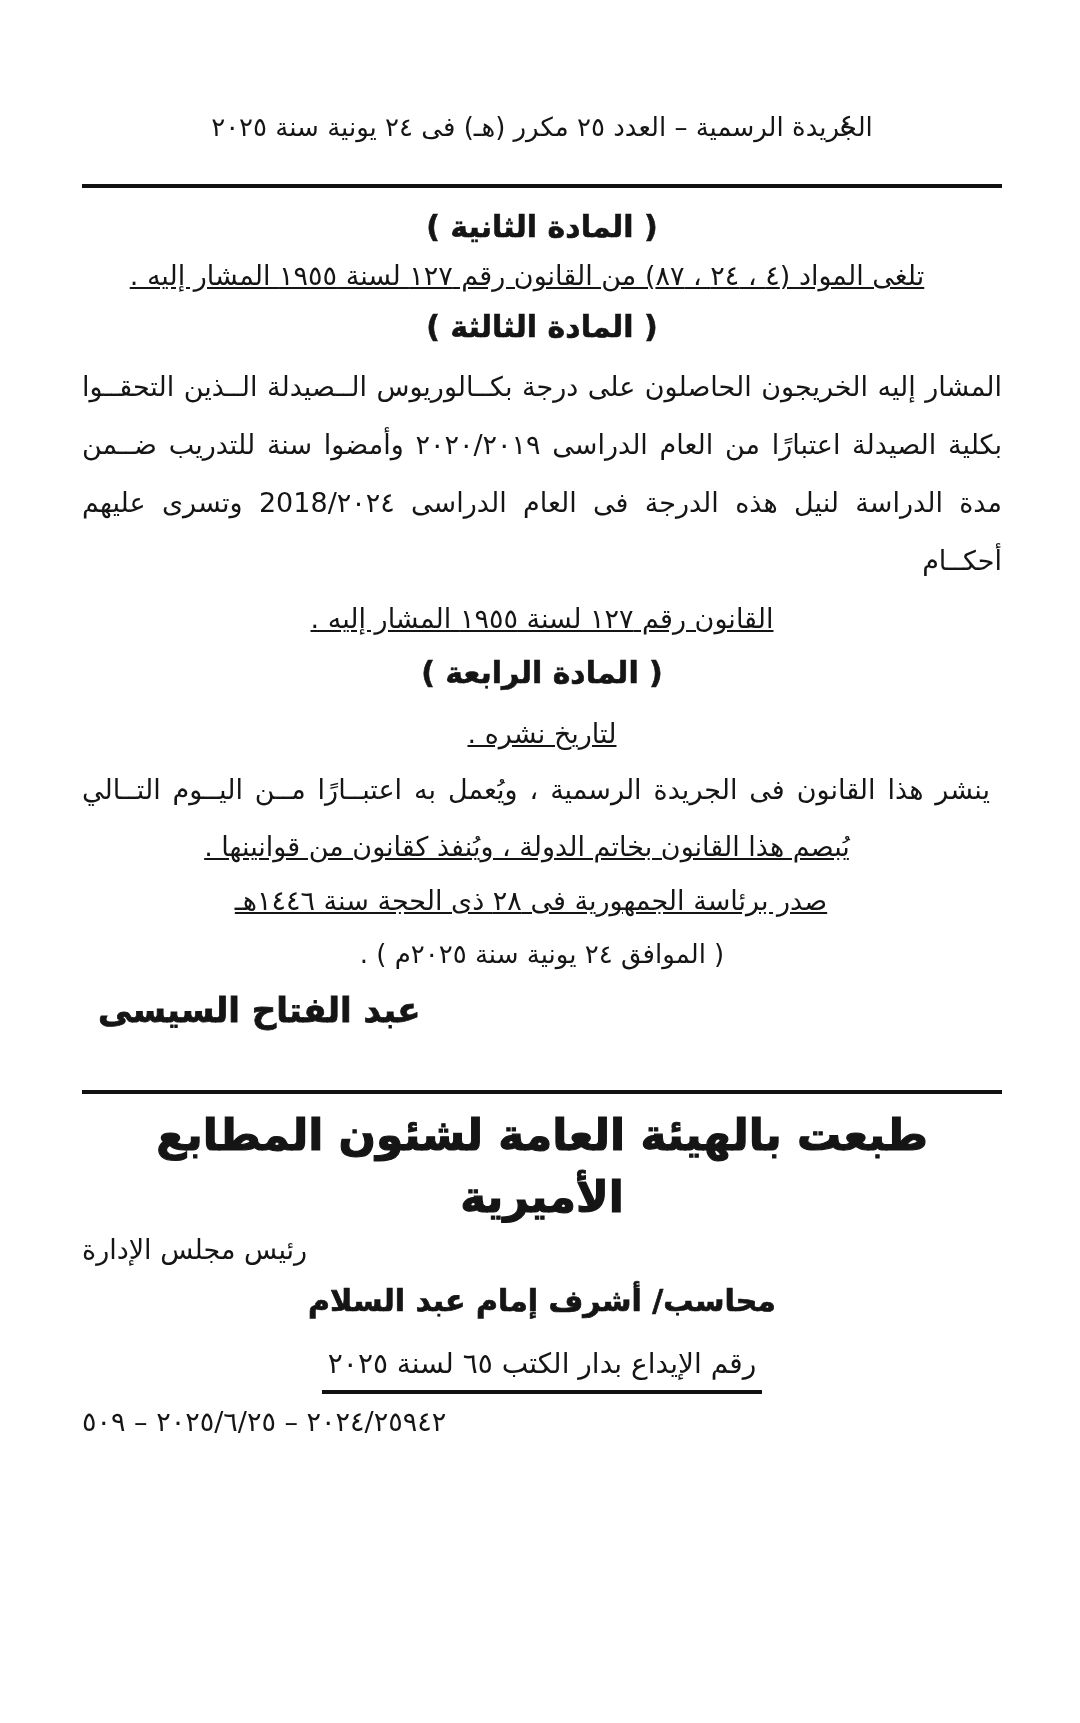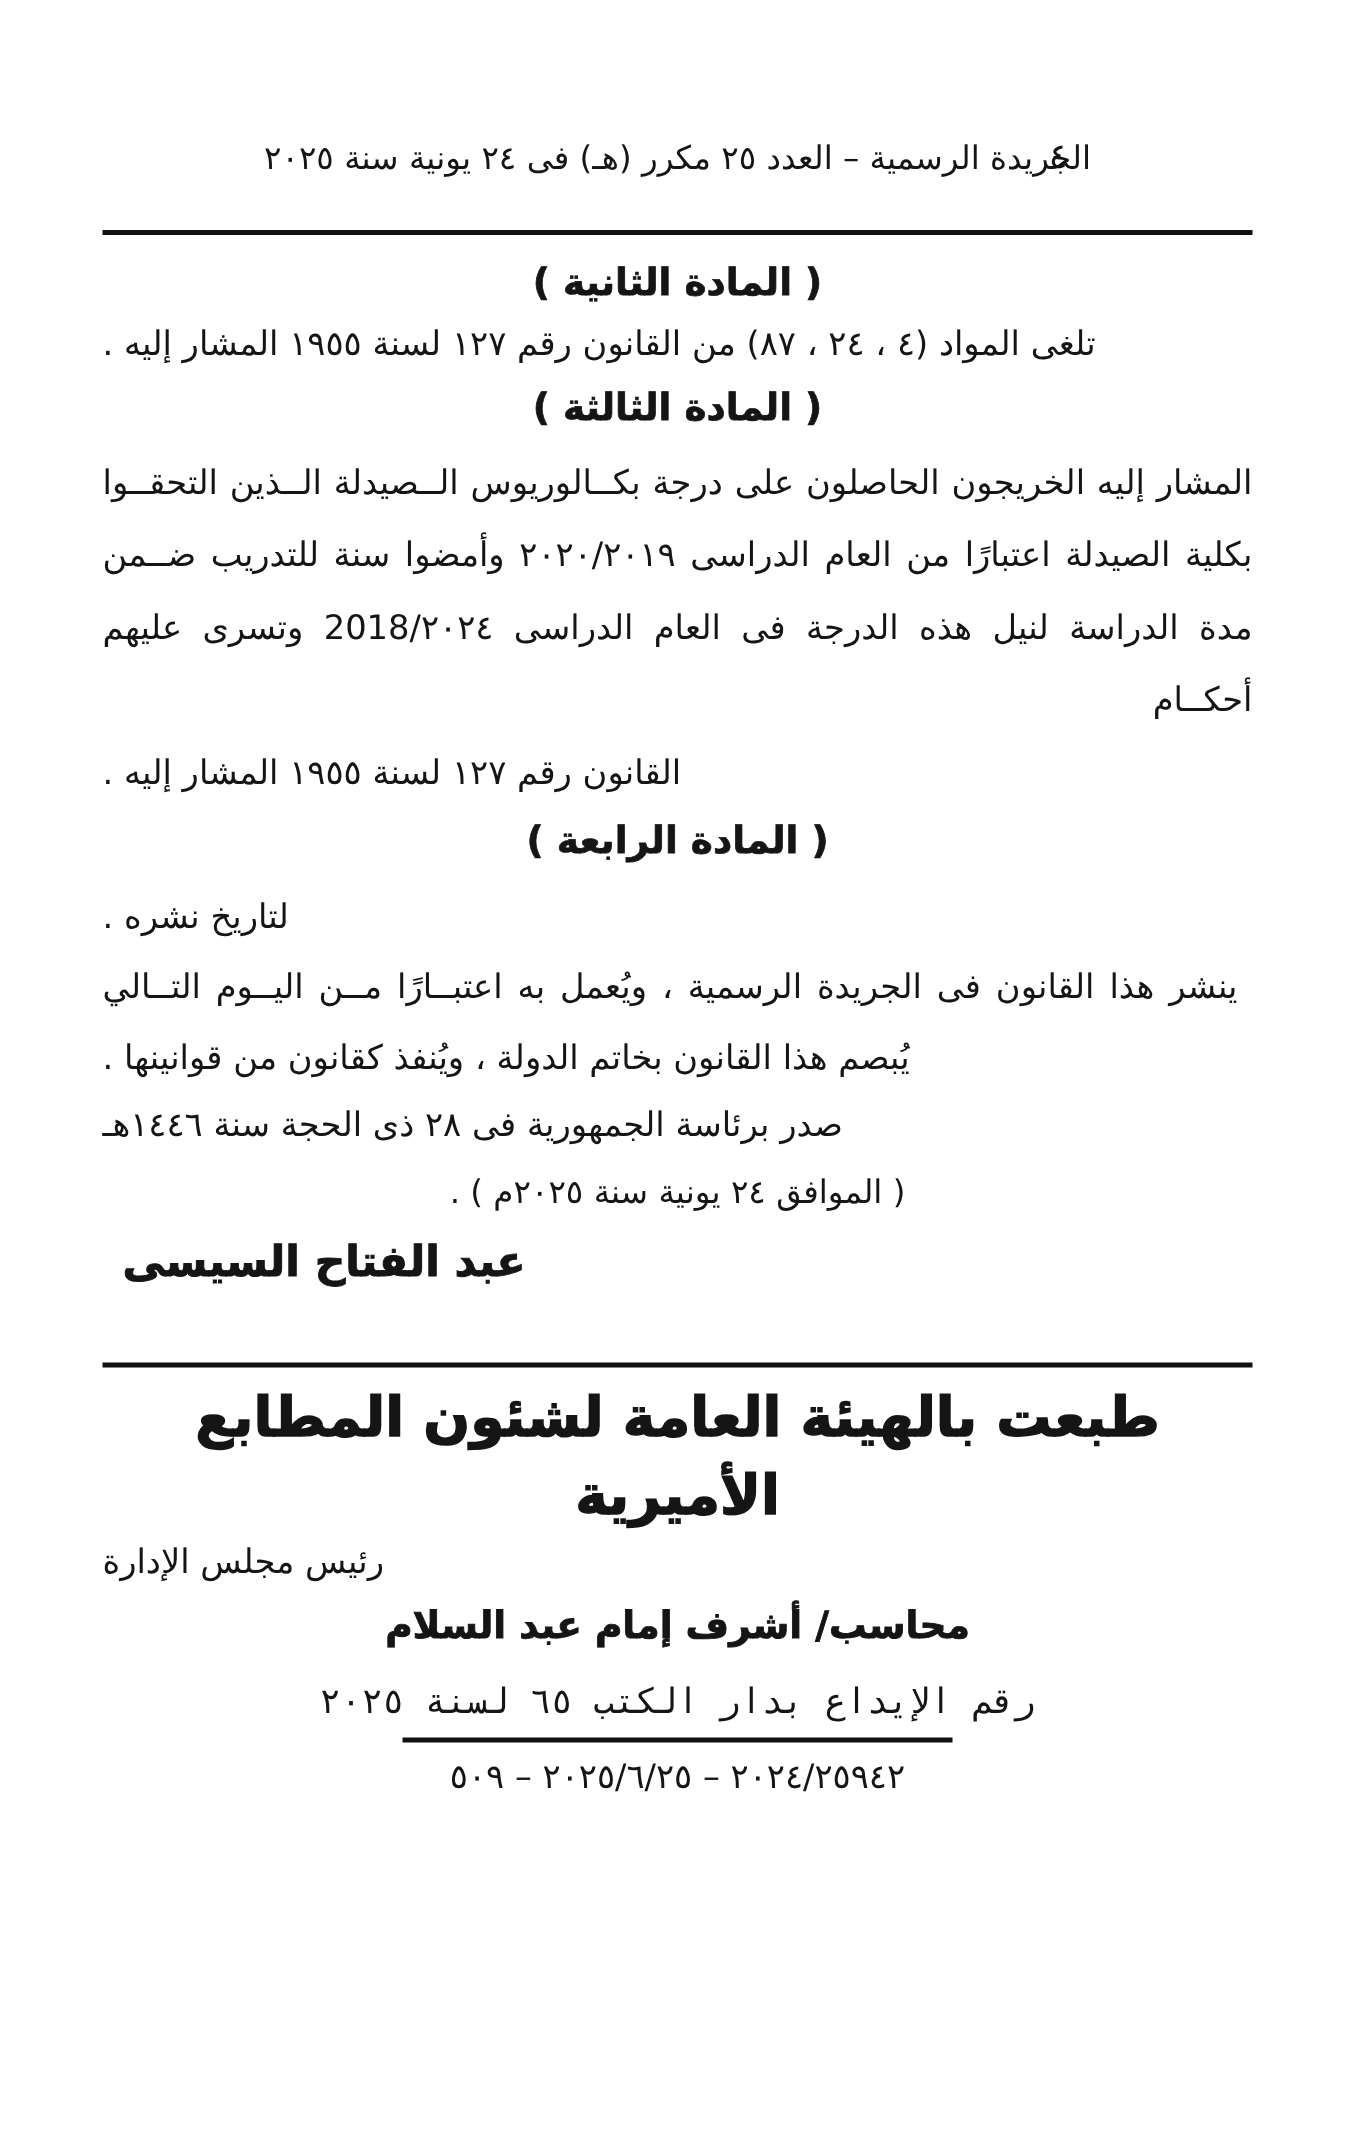--- a/index.html
+++ b/index.html
@@ -60,21 +60,21 @@
     line-height: 58px;
   }
   .lh52 { line-height: 52px; }
   .lh54 { line-height: 54px; }
   .lh56 { line-height: 56px; }
   .just {
     text-align: justify;
     text-align-last: justify;
     text-justify: inter-word;
   }
-  .right { text-align: left; }
+  .right { text-align: center; text-decoration: underline; }
   .indent-lg { padding-right: 30px; }
   .indent-sm { padding-right: 12px; }
   .indent-md { padding-right: 22px; }
   .para { margin: 0; }
   .para-3 { margin-top: 8px; }
   .para-4 { margin-top: 10px; }
   .seal-line { margin-top: 2px; }
   .center { text-align: center; }
   .gregorian { font-size: 26px; line-height: 52px; }
   
@@ -112,31 +112,30 @@
     font-size: 30px;
     line-height: 46px;
     font-weight: bold;
     -webkit-text-stroke: 0.7px #151515;
   }
   .deposit-line {
     margin-top: 18px;
     text-align: center;
     font-size: 28px;
     line-height: 44px;
-    font-family: Liberation Mono, monospace;
   }
   .rule-deposit {
     margin: 4px auto 0 auto;
     width: 440px;
     border: 0;
     border-bottom: 4px solid #111111;
   }
   .serial-line {
     margin-top: 6px;
-    text-align: center;
+    text-align: left;
     font-size: 27px;
     line-height: 44px;
     letter-spacing: 3px;
   }
 </style>
 </head>
 <body>
 
 <div class="page">
 

